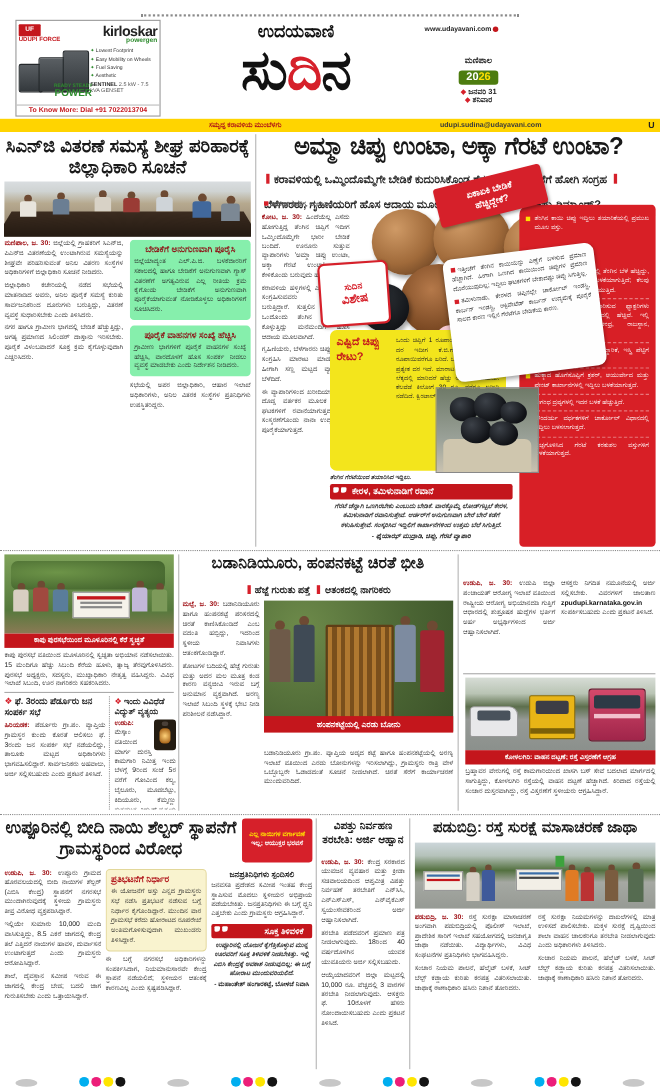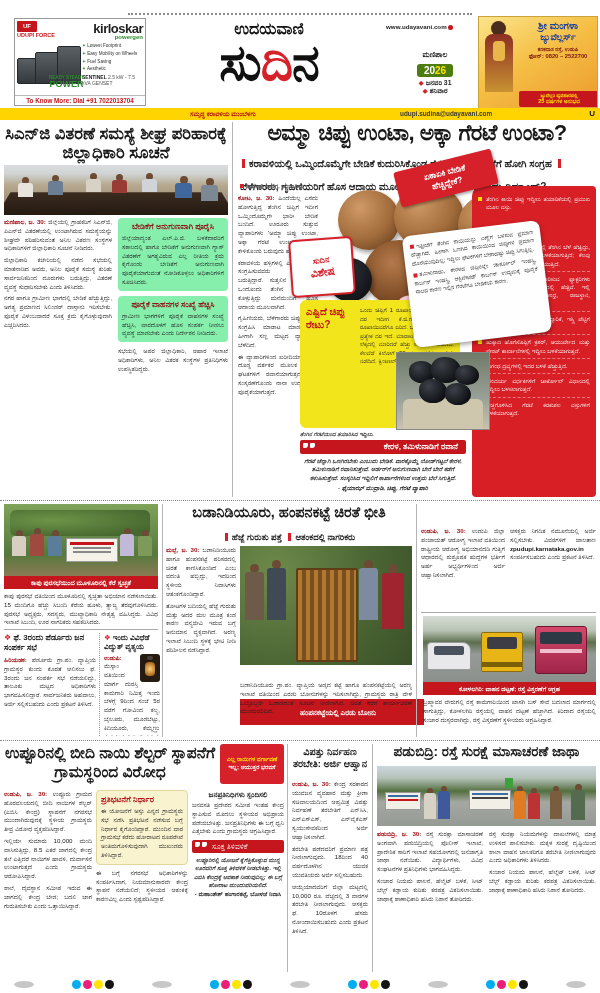--- a/index.html
+++ b/index.html
@@ -40,21 +40,21 @@
   .bt-col p{margin:0 0 3px 0;}
 </style>
 </head>
 <body>
 
 <div id="page">
 
   <div class="abs dotrule" style="left:128px;top:13px;width:344px;border-top-style:dotted;border-top-width:2px;"></div>
 
   <div class="abs" style="left:14px;top:18px;width:132px;height:88px;border:1px solid #999;padding:2px;box-sizing:border-box;">
-    <div style="display:flex;justify-content:space-between;">
+    <div style="display:flex;justify-content:space-between;align-items:center;">
       <div>
         <div style="width:20px;height:11px;background:#c4161c;color:#fff;font-size:6px;font-weight:900;text-align:center;line-height:11px;border-radius:1px;">UF</div>
         <div style="font-size:5.5px;font-weight:900;color:#c4161c;">UDUPI FORCE</div>
       </div>
       <div style="text-align:right;">
         <div style="font-size:13px;font-weight:900;color:#222;letter-spacing:-.5px;">kirloskar</div>
         <div style="font-size:6px;font-weight:700;color:#2e8b2e;margin-top:-2px;">powergen</div>
       </div>
     </div>
     <div style="display:flex;margin-top:2px;">
@@ -86,37 +86,20 @@
   </div>
   <div class="abs" style="left:386px;top:23px;width:90px;font-size:6.2px;font-weight:700;color:#222;"><span>www.udayavani.com</span> <span style="display:inline-block;width:5px;height:5px;border-radius:50%;background:#c4161c;vertical-align:-1px;"></span></div>
 
   <div class="abs" style="left:398px;top:50px;width:74px;text-align:center;">
     <div style="font-size:7.5px;font-weight:800;color:#222;">ಮಣಿಪಾಲ</div>
     <div style="display:inline-block;background:#4d7c0f;border-radius:3px;padding:1px 7px;font-size:10px;font-weight:900;margin:2px 0;"><span style="color:#fff;">20</span><span style="color:#ffe000;">26</span></div>
     <div style="font-size:6.8px;font-weight:700;color:#222;"><span style="color:#d6202a;">◆</span> <span>ಜನವರಿ 31</span></div>
     <div style="font-size:6.8px;font-weight:700;color:#222;"><span style="color:#d6202a;">◆</span> <span>ಶನಿವಾರ</span></div>
   </div>
 
-  <div class="abs ovh" style="left:478px;top:16px;width:118px;height:92px;background:linear-gradient(150deg,#fbe48b 0%,#f5bf45 45%,#ec9a2e 100%);border:1px solid #caa23a;">
-    <div style="position:absolute;left:2px;top:4px;width:38px;height:70px;">
-      <div class="head" style="left:10px;top:0;width:15px;height:15px;background:#4a2e1d;"></div>
-      <div class="sil" style="left:4px;top:13px;width:28px;height:58px;background:linear-gradient(#8c2f23,#c99232);border-radius:8px 8px 0 0;"></div>
-      <div class="sil" style="left:12px;top:20px;width:12px;height:20px;background:#e8b64a;border-radius:4px;"></div>
-    </div>
-    <div style="position:absolute;left:42px;top:3px;width:74px;text-align:center;">
-      <div style="font-size:10px;font-weight:900;color:#1b3f9e;">ಶ್ರೀ ಮಂಗಳಾ</div>
-      <div style="font-size:9px;font-weight:900;color:#1b3f9e;">ಜ್ಯುವೆಲ್ಲರ್ಸ್</div>
-      <div style="font-size:5.4px;font-weight:700;color:#7a1410;margin-top:3px;">ಕನಕದಾಸ ರಸ್ತೆ, ಉಡುಪಿ</div>
-      <div style="font-size:5.8px;font-weight:800;color:#7a1410;">ಫೋನ್: 0820 – 2522700</div>
-    </div>
-    <div style="position:absolute;left:40px;bottom:2px;width:76px;background:#c4161c;border-radius:2px;padding:2px;text-align:center;">
-      <div style="font-size:4.8px;font-weight:700;color:#ffe000;">ಜ್ಯುವೆಲ್ಲರಿ ವ್ಯವಹಾರದಲ್ಲಿ</div>
-      <div style="font-size:5.6px;font-weight:900;color:#ffe000;">25 ವರ್ಷಗಳ ಅನುಭವ</div>
-    </div>
-  </div>
 
   <div class="abs" style="left:0;top:108px;width:600px;height:12px;background:#ffd400;">
     <div style="position:absolute;left:190px;top:2px;font-size:6.4px;font-weight:800;color:#b01218;">ಸಮೃದ್ಧ ಕರಾವಳಿಯ ಮುಂಬೆಳಗು</div>
     <div style="position:absolute;left:400px;top:2px;font-size:6.4px;font-weight:700;color:#3a3a3a;">udupi.sudina@udayavani.com</div>
     <div style="position:absolute;right:5px;top:1px;font-size:8px;font-weight:900;color:#222;">U</div>
   </div>
 
   <div class="abs hd" style="left:4px;top:124px;width:224px;height:40px;font-size:16.5px;line-height:1.18;">ಸಿಎನ್‌ಜಿ ವಿತರಣೆ ಸಮಸ್ಯೆ ಶೀಘ್ರ ಪರಿಹಾರಕ್ಕೆ ಜಿಲ್ಲಾಧಿಕಾರಿ ಸೂಚನೆ</div>
 
   <div class="photo" style="left:4px;top:165px;width:224px;height:50px;background:linear-gradient(#d9dde0 0%,#cfd3d2 18%,#b6a98f 40%,#8a7a66 100%);">
@@ -227,21 +210,21 @@
     <div class="lump" style="left:12px;top:8px;width:26px;height:22px;"></div>
     <div class="lump" style="left:34px;top:4px;width:30px;height:26px;"></div>
     <div class="lump" style="left:58px;top:12px;width:24px;height:20px;"></div>
     <div class="lump" style="left:22px;top:26px;width:28px;height:24px;"></div>
     <div class="lump" style="left:48px;top:30px;width:26px;height:22px;"></div>
   </div>
   <div class="abs" style="left:300px;top:431px;width:160px;font-size:5.6px;font-style:italic;font-weight:700;color:#333;">ತೆಂಗಿನ ಗೆರಟೆಯಿಂದ ತಯಾರಿಸಿದ ಇದ್ದಿಲು.</div>
 
   <div class="abs quotebar" style="left:300px;top:440px;width:166px;height:14px;">
     <span class="qicon"></span>
-    <span style="flex:1;text-align:right;font-size:8px;font-weight:900;padding-right:8px;">ಕೇರಳ, ತಮಿಳುನಾಡಿಗೆ ರವಾನೆ</span>
+    <span style="flex:1;text-align:left;font-size:8px;font-weight:900;padding-right:8px;">ಕೇರಳ, ತಮಿಳುನಾಡಿಗೆ ರವಾನೆ</span>
   </div>
   <div class="abs ovh" style="left:298px;top:457px;width:170px;height:40px;font-size:6px;font-style:italic;font-weight:700;color:#333;line-height:1.4;text-align:center;">
     <span>ಗೆರಟೆ ಚೆನ್ನಾಗಿ ಒಣಗಿರಬೇಕು ಎಂಬುದು ಬೇಡಿಕೆ. ವಾರಕ್ಕೊಮ್ಮೆ ಲೋಡ್‌ಗಟ್ಟಲೆ ಕೇರಳ, ತಮಿಳುನಾಡಿಗೆ ರವಾನಿಸುತ್ತೇವೆ. ಆರ್ಡರ್‌ಗೆ ಅನುಗುಣವಾಗಿ ಬೇರೆ ಬೇರೆ ಕಡೆಗೆ ಕಳುಹಿಸುತ್ತೇವೆ. ಸಂಸ್ಕರಿಸಿದ ಇದ್ದಿಲಿಗೆ ಕಾರ್ಖಾನೆಗಳಿಂದ ಉತ್ತಮ ಬೆಲೆ ಸಿಗುತ್ತಿದೆ.</span>
     <div style="font-weight:900;color:#222;margin-top:2px;">- ಫೈಯಾಝ್ ಮುದ್ರಾಡಿ, ಚಿಪ್ಪು, ಗೆರಟೆ ವ್ಯಾಪಾರಿ</div>
   </div>
 
   <div class="abs dotrule" style="left:0;top:500px;width:600px;"></div>
 
   <div class="photo" style="left:4px;top:504px;width:154px;height:72px;background:linear-gradient(#7fa35a,#55793c 70%,#8b7a55);">
     <div style="position:absolute;left:6px;top:6px;width:140px;height:26px;background:radial-gradient(ellipse at 30% 40%,#6d9448,#46672f 80%);border-radius:6px;"></div>
@@ -296,21 +279,21 @@
     <div style="position:absolute;left:56px;top:22px;width:58px;height:90px;background:repeating-linear-gradient(90deg,#b07830 0 4px,#7a4f1c 4px 8px);border:2px solid #5f3e16;border-radius:2px;"></div>
     <div class="head" style="left:10px;top:18px;width:9px;height:9px;"></div>
       <div class="sil" style="left:5px;top:26px;width:19px;height:48px;background:#6e5a49;"></div>
     <div class="head" style="left:32px;top:14px;width:9px;height:9px;"></div>
       <div class="sil" style="left:27px;top:22px;width:19px;height:52px;background:#3f4a55;"></div>
     <div class="head" style="left:124px;top:14px;width:9px;height:9px;"></div>
       <div class="sil" style="left:119px;top:22px;width:19px;height:52px;background:#7d8ba0;"></div>
     <div class="head" style="left:148px;top:18px;width:10px;height:10px;"></div>
       <div class="sil" style="left:142px;top:27px;width:22px;height:56px;background:#a02430;"></div>
   </div>
-  <div class="abs capbar" style="left:240px;top:699px;width:172px;height:26px;font-size:7.2px;padding-left:12px;">ಹಂಪನಕಟ್ಟೆಯಲ್ಲಿ ಎರಡು ಬೋನು</div>
+  <div class="abs capbar" style="left:240px;top:651px;width:172px;height:15px;font-size:7.2px;">ಹಂಪನಕಟ್ಟೆಯಲ್ಲಿ ಎರಡು ಬೋನು</div>
   <div class="abs ovh bodytxt" style="left:240px;top:681px;width:172px;height:55px;">ಬಡಾನಿಡಿಯೂರು ಗ್ರಾ.ಪಂ. ವ್ಯಾಪ್ತಿಯ ಅಡ್ಕದ ಕಟ್ಟೆ ಹಾಗೂ ಹಂಪನಕಟ್ಟೆಯಲ್ಲಿ ಅರಣ್ಯ ಇಲಾಖೆ ವತಿಯಿಂದ ಎರಡು ಬೋನುಗಳನ್ನು ಇರಿಸಲಾಗಿದ್ದು, ಗ್ರಾಮಸ್ಥರು ರಾತ್ರಿ ವೇಳೆ ಒಬ್ಬೊಬ್ಬರೇ ಓಡಾಡದಂತೆ ಸೂಚನೆ ನೀಡಲಾಗಿದೆ. ಚಿರತೆ ಸೆರೆಗೆ ಕಾರ್ಯಾಚರಣೆ ಮುಂದುವರಿದಿದೆ.</div>
 
   <div class="abs vrule" style="left:416px;top:504px;height:233px;"></div>
 
   <div class="abs ovh bodytxt" style="left:421px;top:527px;width:84px;height:82px;">
     <p style="margin:0;"><span class="dl">ಉಡುಪಿ, ಜ. 30:</span> <span>ಉಡುಪಿ ಜಿಲ್ಲಾ ಪಂಚಾಯತ್ ಆರೋಗ್ಯ ಇಲಾಖೆ ವತಿಯಿಂದ ರಾಷ್ಟ್ರೀಯ ಆರೋಗ್ಯ ಅಭಿಯಾನದಡಿ ಗುತ್ತಿಗೆ ಆಧಾರದಲ್ಲಿ ಶುಶ್ರೂಷಕ ಹುದ್ದೆಗಳ ಭರ್ತಿಗೆ ಅರ್ಹ ಅಭ್ಯರ್ಥಿಗಳಿಂದ ಅರ್ಜಿ ಆಹ್ವಾನಿಸಲಾಗಿದೆ.</span></p>
   </div>
   <div class="abs ovh bodytxt" style="left:510px;top:527px;width:86px;height:82px;">
     <span>ಆಸಕ್ತರು ನಿಗದಿತ ನಮೂನೆಯಲ್ಲಿ ಅರ್ಜಿ ಸಲ್ಲಿಸಬೇಕು. ವಿವರಗಳಿಗೆ ಜಾಲತಾಣ </span><span style="font-weight:900;color:#111;">zpudupi.karnataka.gov.in</span><span> ಸಂಪರ್ಕಿಸಬಹುದು ಎಂದು ಪ್ರಕಟನೆ ತಿಳಿಸಿದೆ.</span>
   </div>
@@ -350,21 +333,21 @@
       <div style="font-size:8px;font-weight:900;color:#b01218;margin-bottom:2px;">ಪ್ರತಿಭಟನೆಗೆ ನಿರ್ಧಾರ</div>
       <div class="bodytxt">ಈ ಯೋಜನೆಗೆ ಅಸ್ತು ಎನ್ನದ ಗ್ರಾಮಸ್ಥರು ಸಭೆ ನಡೆಸಿ ಪ್ರತಿಭಟನೆ ನಡೆಸುವ ಬಗ್ಗೆ ನಿರ್ಧಾರ ಕೈಗೊಂಡಿದ್ದಾರೆ. ಮುಂದಿನ ವಾರ ಗ್ರಾಮಸಭೆ ಕರೆದು ಹೋರಾಟದ ರೂಪರೇಖೆ ಅಂತಿಮಗೊಳಿಸುವುದಾಗಿ ಮುಖಂಡರು ತಿಳಿಸಿದ್ದಾರೆ.</div>
     </div>
     <div class="bodytxt" style="margin-top:4px;">ಈ ಬಗ್ಗೆ ನಗರಸಭೆ ಅಧಿಕಾರಿಗಳನ್ನು ಸಂಪರ್ಕಿಸಿದಾಗ, ನಿಯಮಾನುಸಾರವೇ ಕೇಂದ್ರ ಸ್ಥಾಪನೆ ನಡೆಯಲಿದೆ; ಸ್ಥಳೀಯರ ಆತಂಕಕ್ಕೆ ಕಾರಣವಿಲ್ಲ ಎಂದು ಸ್ಪಷ್ಟಪಡಿಸಿದ್ದಾರೆ.</div>
   </div>
   <div class="abs ovh" style="left:192px;top:790px;width:92px;height:182px;">
     <div style="font-size:7.2px;font-weight:900;text-align:center;color:#222;margin-bottom:2px;">ಜನಪ್ರತಿನಿಧಿಗಳು ಸ್ಪಂದಿಸಲಿ</div>
     <div class="bodytxt">ಜನವಸತಿ ಪ್ರದೇಶದ ಸಮೀಪ ಇಂತಹ ಕೇಂದ್ರ ಸ್ಥಾಪಿಸುವ ಮೊದಲು ಸ್ಥಳೀಯರ ಅಭಿಪ್ರಾಯ ಪಡೆಯಬೇಕಿತ್ತು. ಜನಪ್ರತಿನಿಧಿಗಳು ಈ ಬಗ್ಗೆ ಧ್ವನಿ ಎತ್ತಬೇಕು ಎಂದು ಗ್ರಾಮಸ್ಥರು ಆಗ್ರಹಿಸಿದ್ದಾರೆ.</div>
     <div class="quotebar" style="height:13px;margin:4px 0 3px 0;">
       <span class="qicon"></span>
-      <span style="flex:1;text-align:left;font-size:7.5px;font-weight:400;padding-right:20px;">ಸೂಕ್ತ ತಿಳಿವಳಿಕೆ</span>
+      <span style="flex:1;text-align:right;font-size:7.5px;font-weight:700;padding-right:8px;">ಸೂಕ್ತ ತಿಳಿವಳಿಕೆ</span>
     </div>
     <div style="font-size:5.9px;font-style:italic;font-weight:700;color:#333;line-height:1.4;text-align:center;">ಉಪ್ಪೂರಿನಲ್ಲಿ ಯೋಜನೆ ಕೈಗೆತ್ತಿಕೊಳ್ಳುವ ಮುನ್ನ ಊರವರಿಗೆ ಸೂಕ್ತ ತಿಳಿವಳಿಕೆ ನೀಡಬೇಕಿತ್ತು. ಇಲ್ಲಿ ಎಬಿಸಿ ಕೇಂದ್ರಕ್ಕೆ ಅವಕಾಶ ನೀಡುವುದಿಲ್ಲ; ಈ ಬಗ್ಗೆ ಹೋರಾಟ ಮುಂದುವರಿಯಲಿದೆ.</div>
     <div style="font-size:5.9px;font-weight:900;color:#222;text-align:center;margin-top:2px;">- ಮಹಾಂತೇಶ್ ಹಂಗಾರಕಟ್ಟೆ, ಬೋಳಜೆ ನಿವಾಸಿ</div>
   </div>
 
   <div class="abs vrule" style="left:287px;top:744px;height:228px;"></div>
 
   <div class="abs hd" style="left:292px;top:746px;width:76px;font-size:9.5px;line-height:1.3;">ವಿಪತ್ತು ನಿರ್ವಹಣ ತರಬೇತಿ: ಅರ್ಜಿ ಆಹ್ವಾನ</div>
   <div class="abs ovh bodytxt bt-col" style="left:292px;top:780px;width:76px;height:192px;">
     <p><span class="dl">ಉಡುಪಿ, ಜ. 30:</span> <span>ಕೇಂದ್ರ ಸರಕಾರದ ಯುವಜನ ವ್ಯವಹಾರ ಮತ್ತು ಕ್ರೀಡಾ ಸಚಿವಾಲಯದಿಂದ ಆಪ್ತಮಿತ್ರ ವಿಪತ್ತು ನಿರ್ವಹಣೆ ತರಬೇತಿಗೆ ಎನ್‌ಸಿಸಿ, ಎನ್‌ಎಸ್‌ಎಸ್, ಎನ್‌ವೈಕೆಎಸ್ ಸ್ವಯಂಸೇವಕರಿಂದ ಅರ್ಜಿ ಆಹ್ವಾನಿಸಲಾಗಿದೆ.</span></p>

